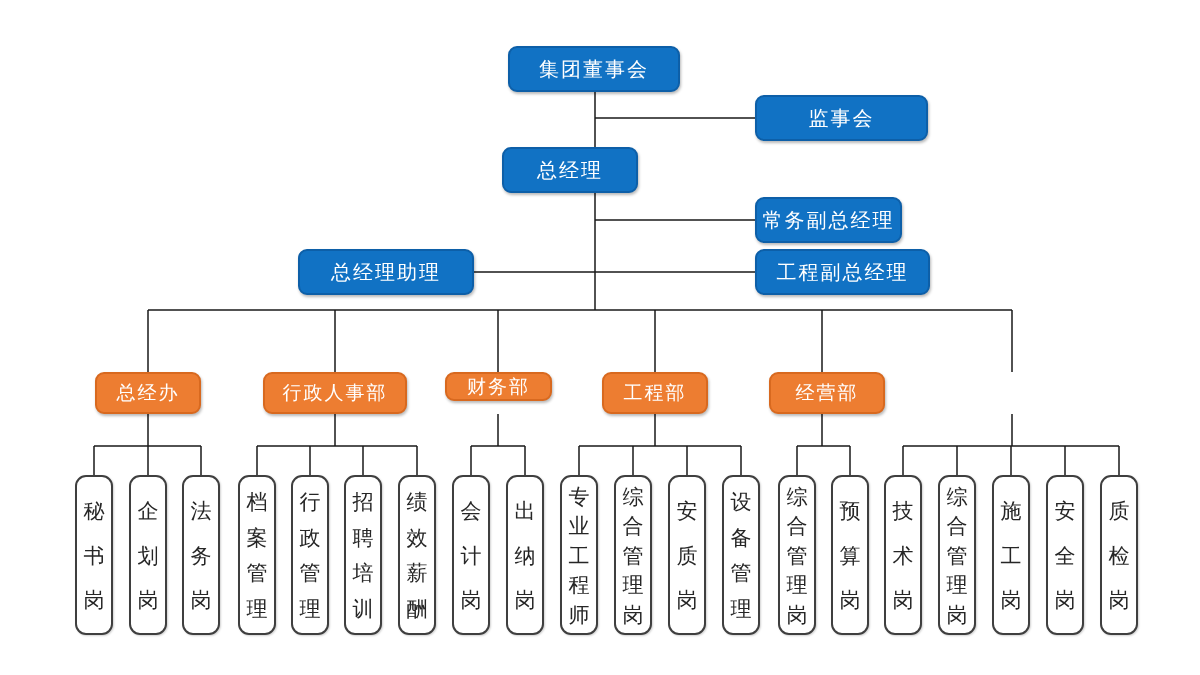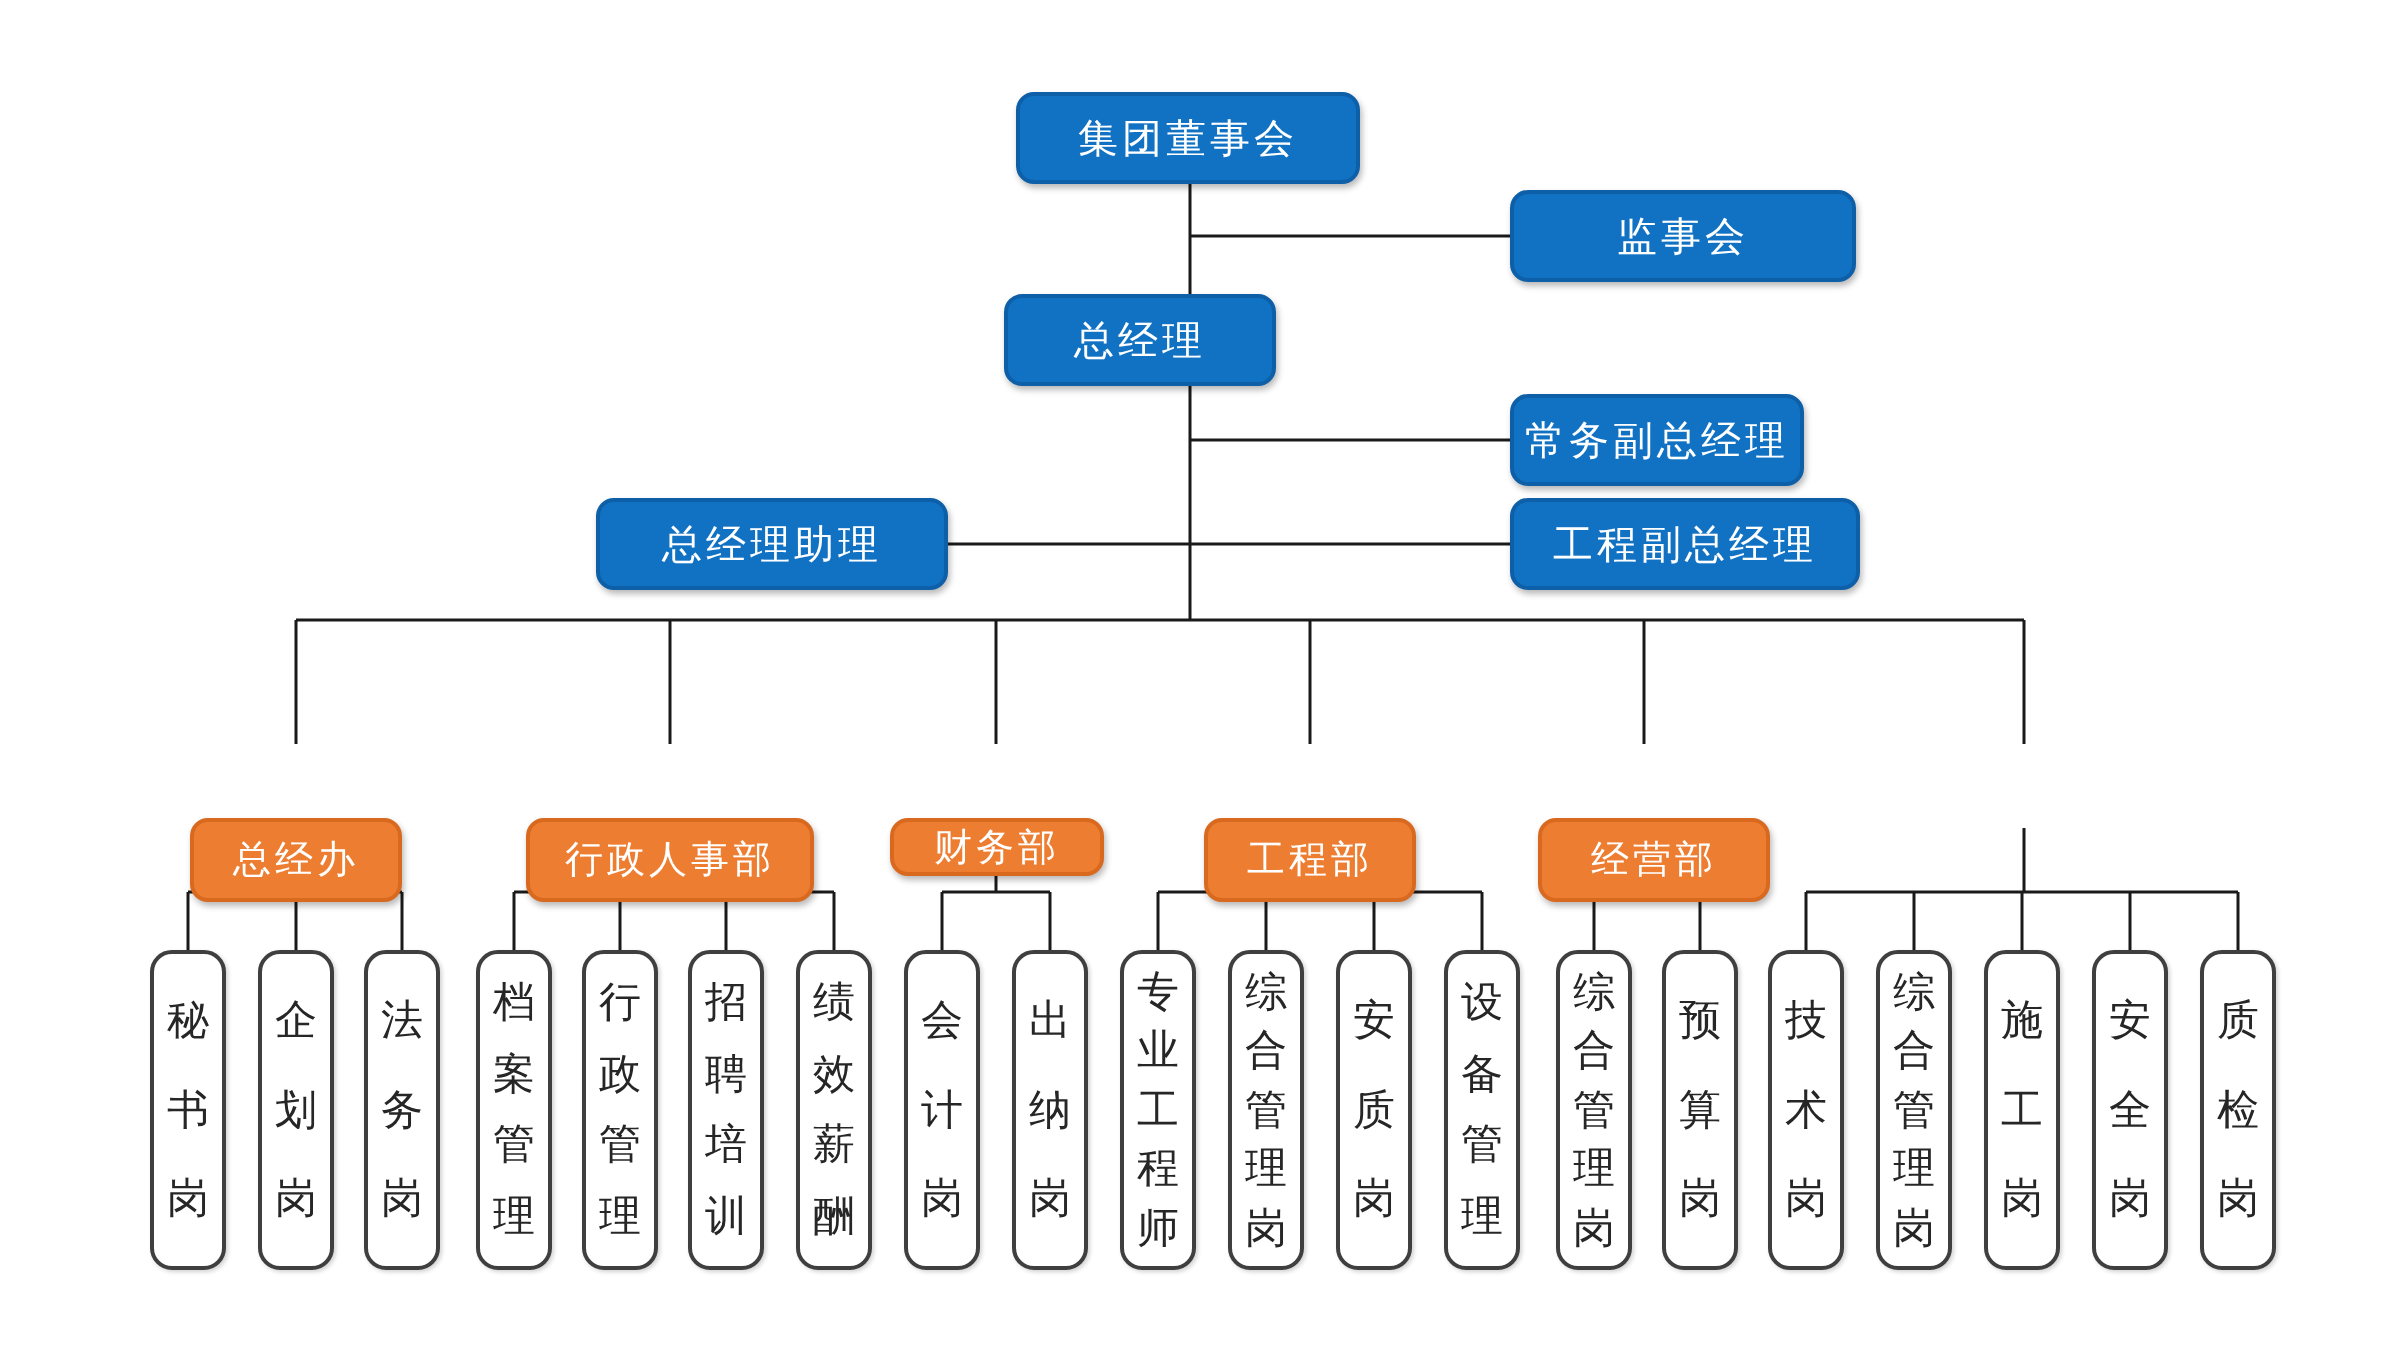--- a/index.html
+++ b/index.html
@@ -33,21 +33,20 @@
     box-shadow: 1px 2px 3px rgba(0,0,0,0.28);
   }
   .blue {
     background: #1172c4;
     border: 2px solid #0d5fa8;
   }
   .orange {
     background: #ed7d31;
     border: 2px solid #d8691f;
     font-size: 19px;
-    margin-top: 37px;
   }
   .post {
     position: absolute;
     z-index: 1;
     top: 475px;
     width: 38px;
     height: 160px;
     box-sizing: border-box;
     background: #ffffff;
     border: 2px solid #3f3f3f;

